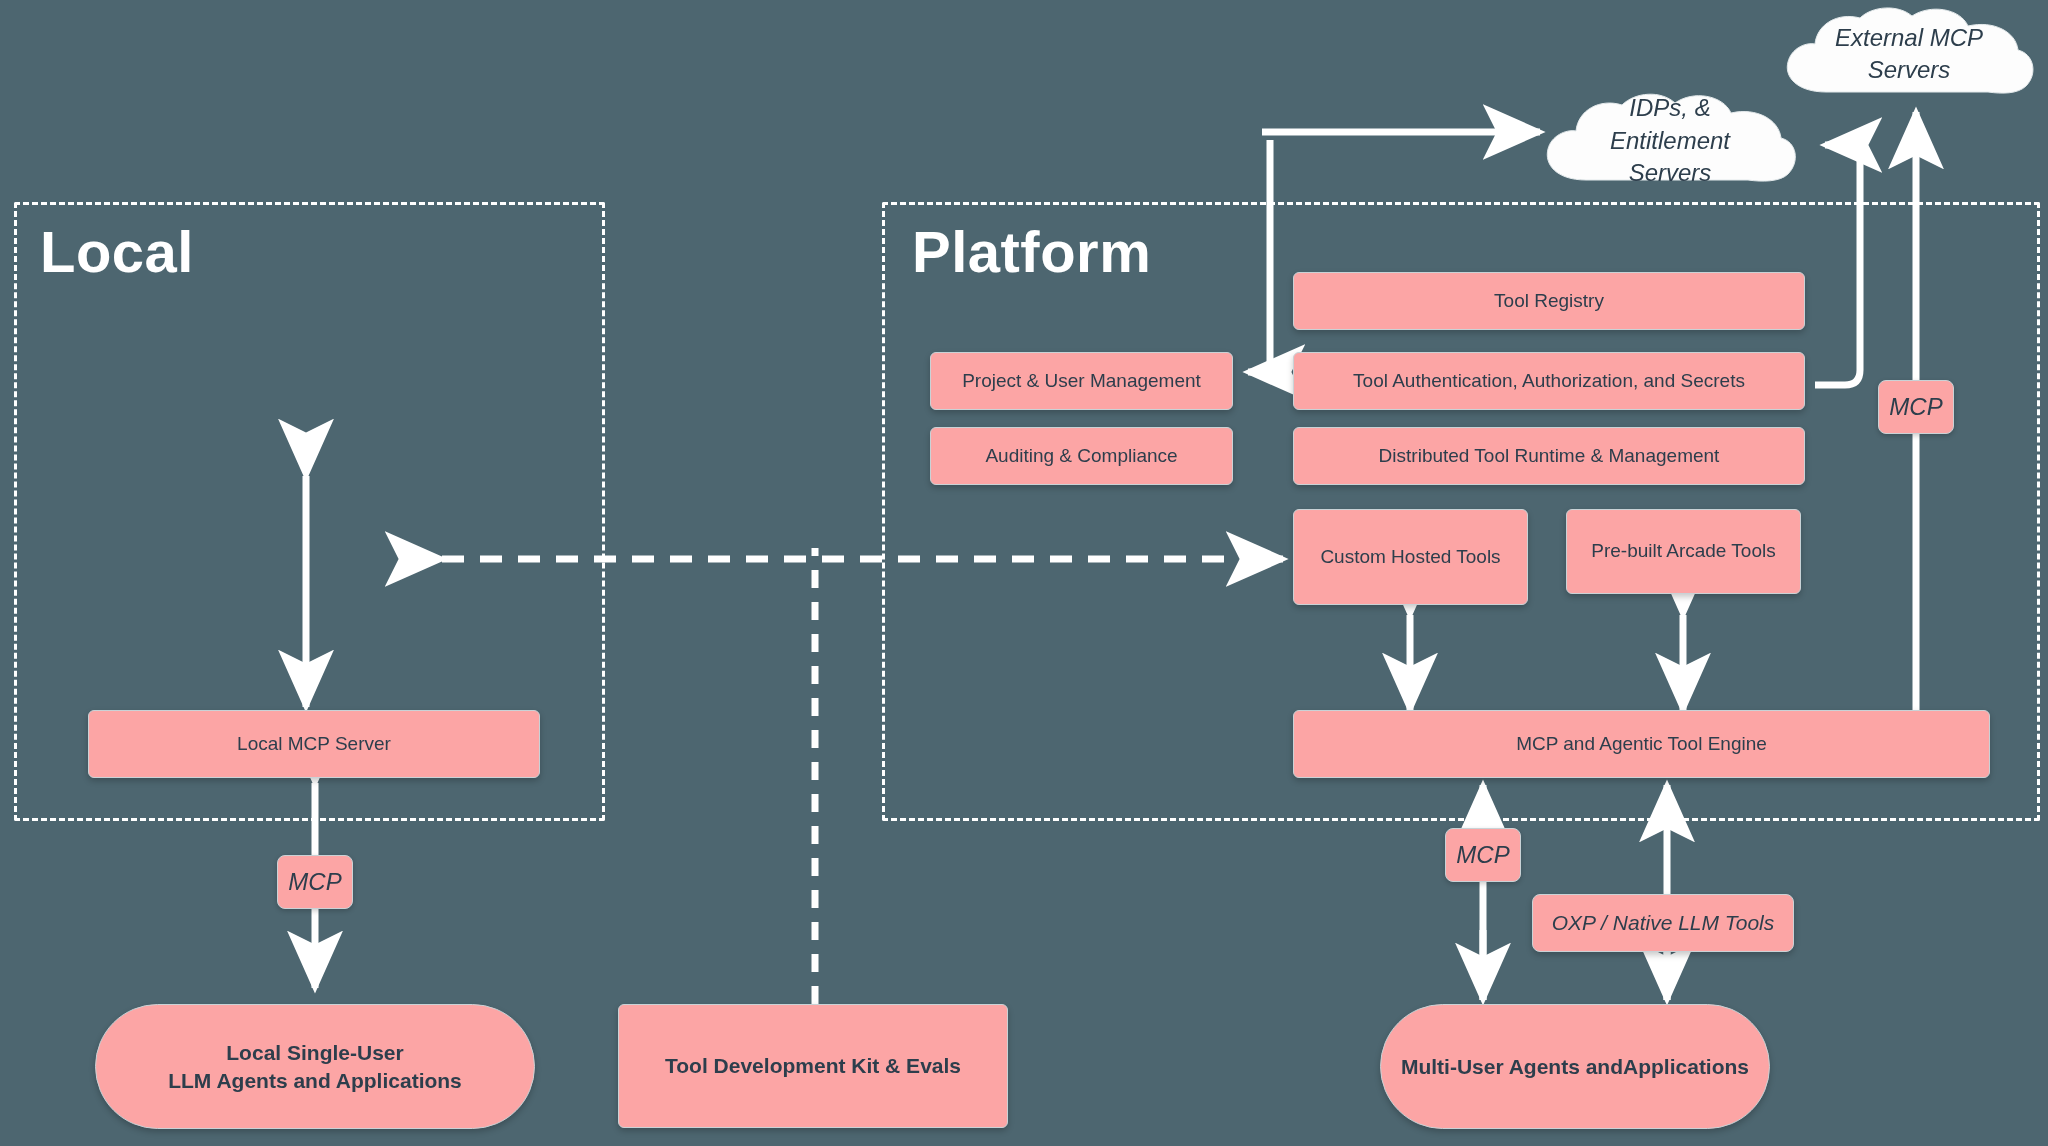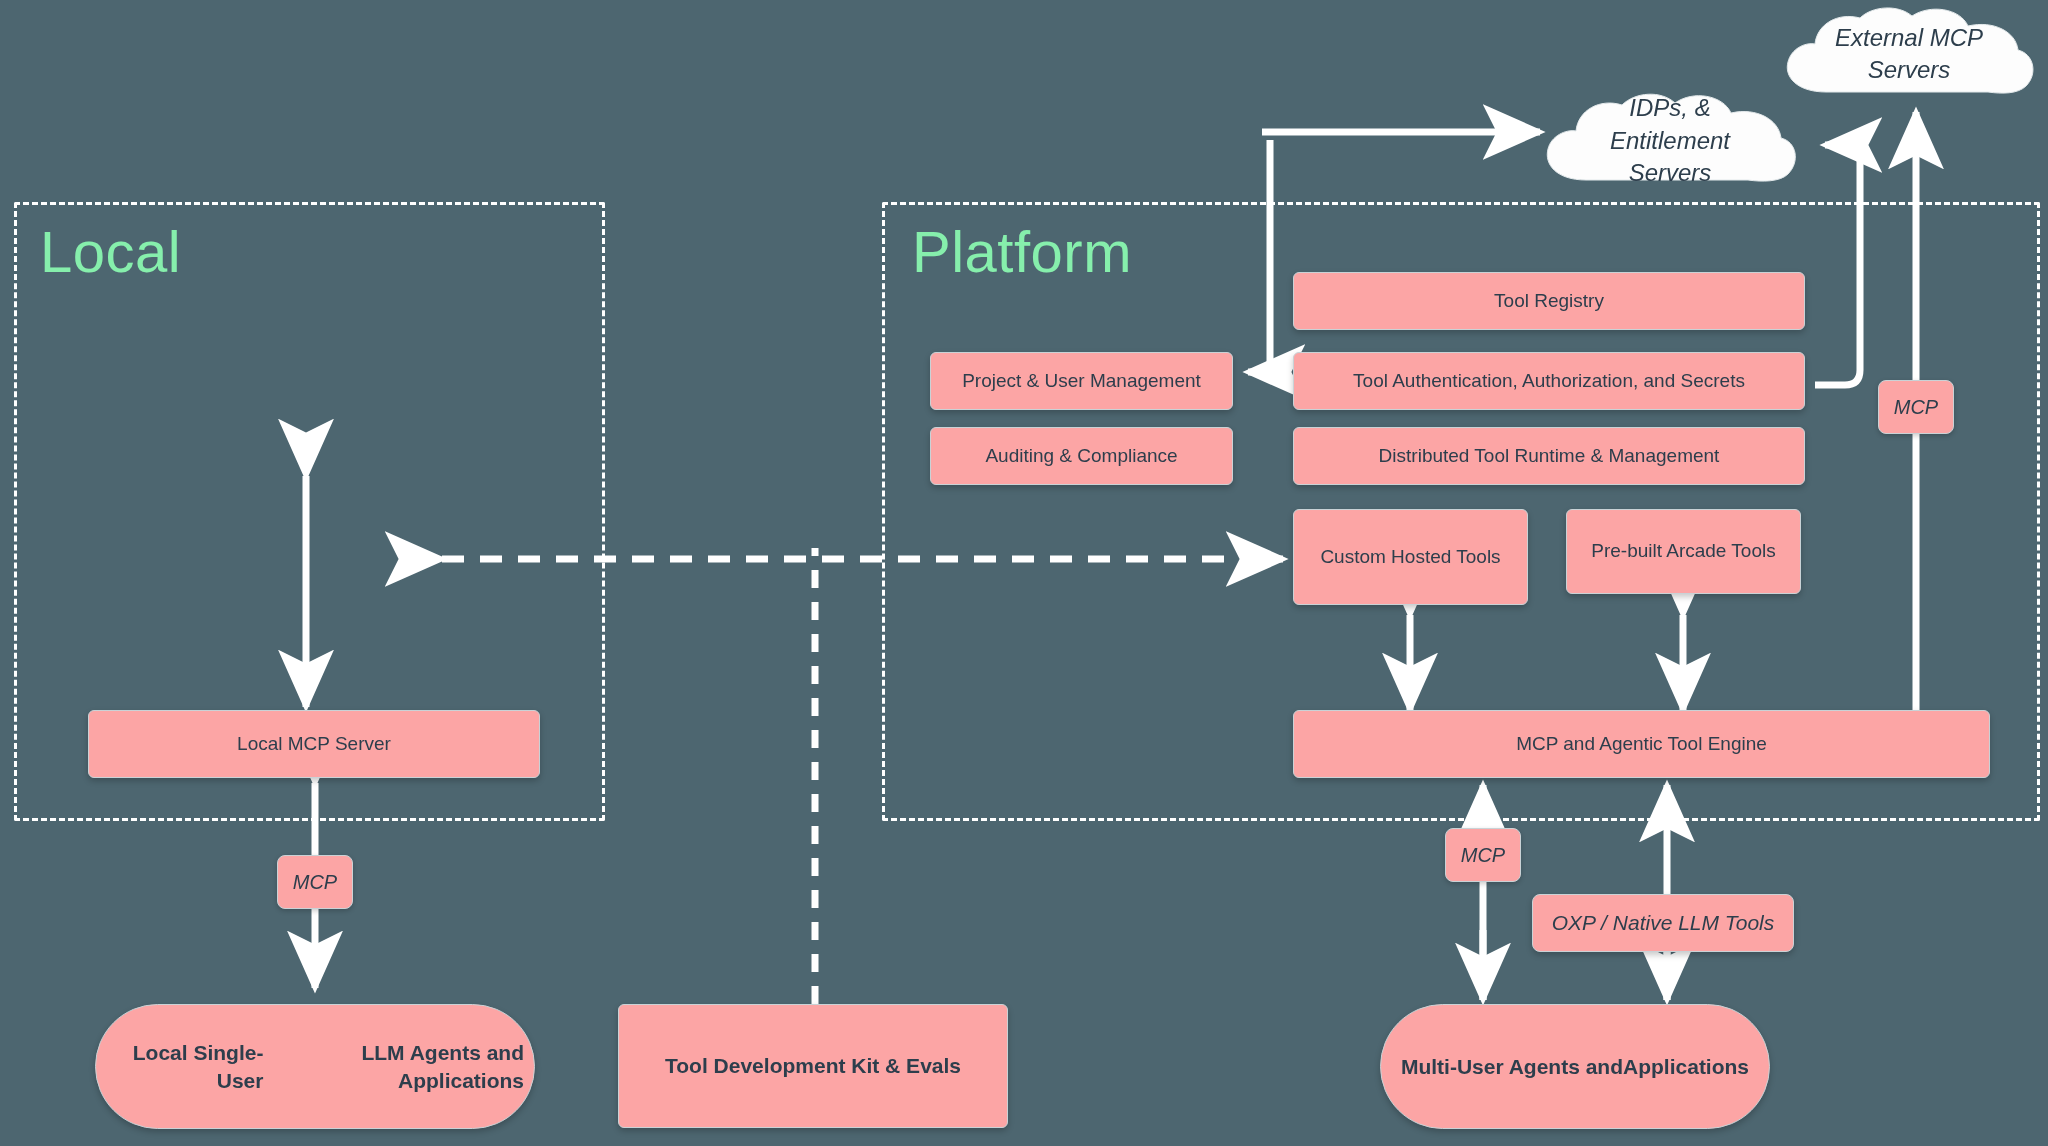--- a/index.html
+++ b/index.html
@@ -15,23 +15,23 @@
   svg#wires{position:absolute;left:0;top:0;width:2048px;height:1146px;pointer-events:none;}
 
   
   .zone{
     position:absolute;
     border:3px dashed #ffffff;
     border-radius:2px;
   }
   .zone-title{
     position:absolute;
-    color:#86efac;
+    color:#ffffff;
     font-size:58px;
-    font-weight:400;
+    font-weight:700;
     letter-spacing:0.5px;
     white-space:nowrap;
   }
 
   
   .node{
     position:absolute;
     background:#fca5a5;
     border:1px solid #c9d2d6;
     border-radius:6px;
@@ -41,21 +41,21 @@
     color:#2d3e4c;
     font-size:19px;
     line-height:1.3;
     padding:4px 10px;
     box-sizing:border-box;
   }
   .node.bold{font-weight:bold;font-size:21px;}
   .node.pill{border-radius:120px;}
   .node.tag{
     font-style:italic;
-    font-size:20px;
+    font-size:24px;
     border-radius:8px;
     box-shadow:0 2px 5px rgba(0,0,0,.20);
   }
   .node.tagwide{font-style:italic;font-size:21px;border-radius:8px;}
 
   
   .cloud{
     position:absolute;
     display:flex;align-items:center;justify-content:center;
     text-align:center;
@@ -162,21 +162,21 @@
                C153,-2 183,3 191,21 C217,15 239,28 241,46 C257,50 260,70 248,82 C240,90 222,90 208,88 Z" fill="#fdfdfd" stroke="#e3e9eb" stroke-width="1"></path>
     </svg>
     <span class="cloud-label">IDPs, &amp; Entitlement Servers</span>
   </div>
 
 
   <div class="node" style="left:88px;top:710px;width:452px;height:68px;">Local MCP Server</div>
 
   <div class="node tag" style="left:277px;top:855px;width:76px;height:54px;">MCP</div>
 
-  <div class="node pill bold" style="left:95px;top:1004px;width:440px;height:125px;flex-direction:row;">
+  <div class="node pill bold" style="left:95px;top:1004px;width:440px;height:125px;flex-direction:column;">
     <span>Local Single-User</span>
     <span>LLM Agents and Applications</span>
   </div>
 
   <div class="node bold" style="left:618px;top:1004px;width:390px;height:124px;">Tool Development Kit &amp; Evals</div>
 
   <div class="node" style="left:930px;top:352px;width:303px;height:58px;">Project &amp; User Management</div>
   <div class="node" style="left:930px;top:427px;width:303px;height:58px;">Auditing &amp; Compliance</div>
 
   <div class="node" style="left:1293px;top:272px;width:512px;height:58px;">Tool Registry</div>

